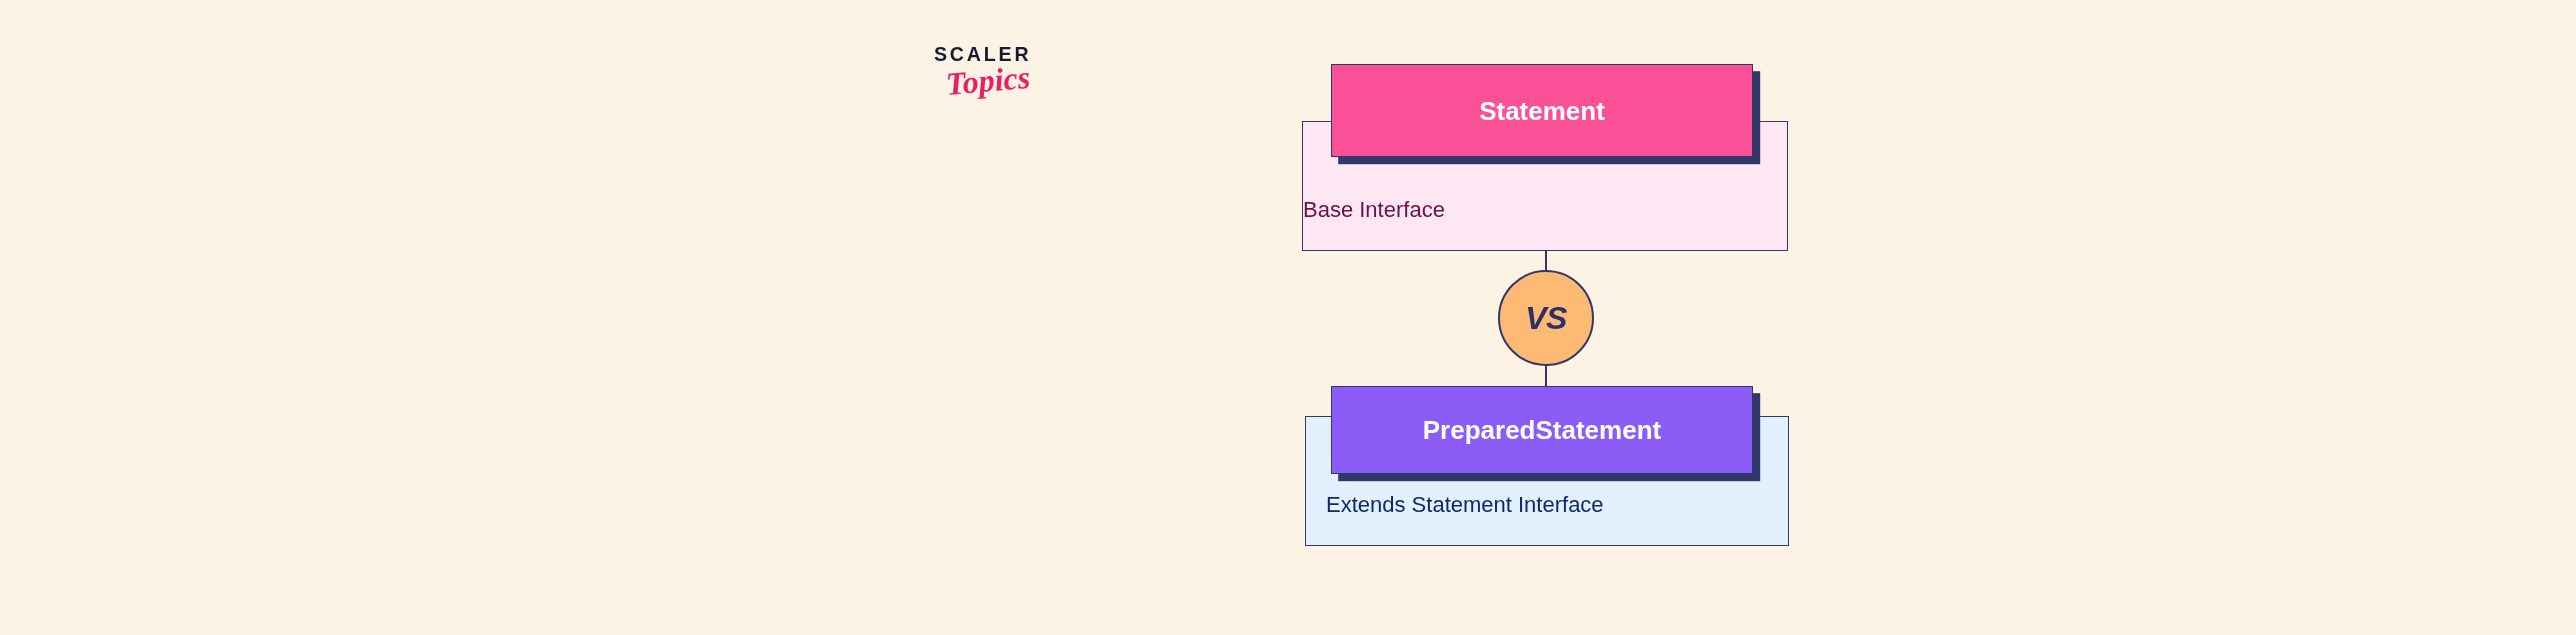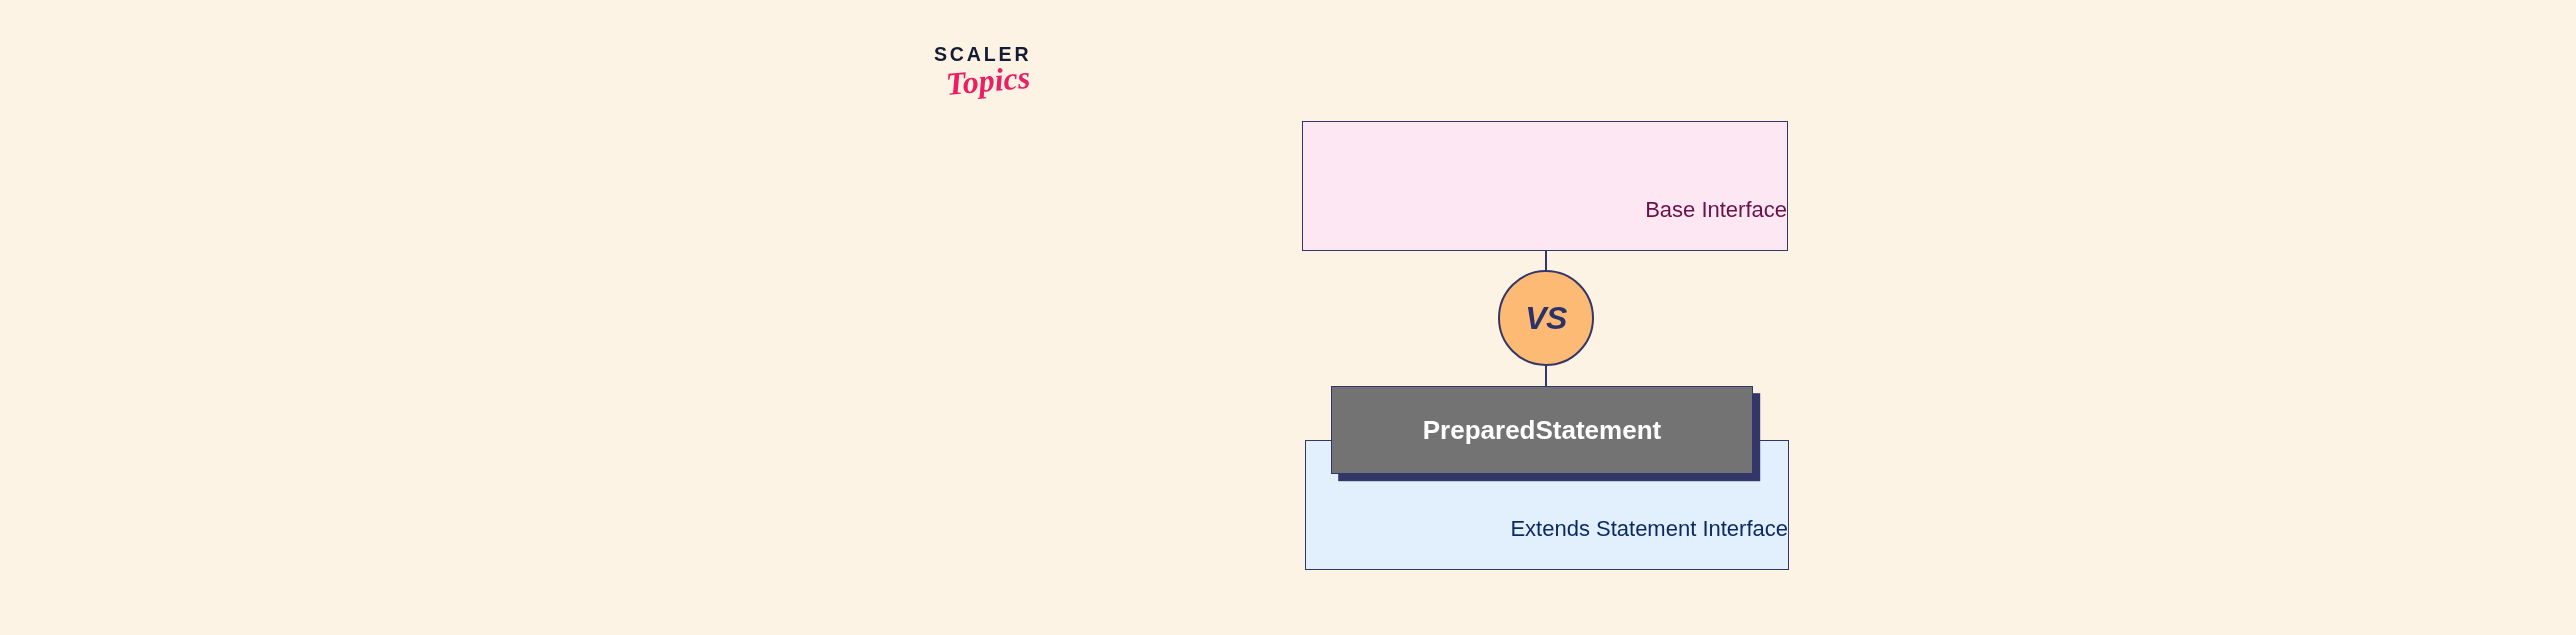--- a/index.html
+++ b/index.html
@@ -66,43 +66,44 @@
   .sub-card {
     position: absolute;
     box-sizing: border-box;
     border: 1.5px solid #333668;
     display: flex;
     align-items: flex-end;
     justify-content: center;
   }
   .sub-card .sub-label {
     width: 100%;
-    text-align: right;
+    text-align: left;
     font-size: 22px;
     font-weight: 400;
     line-height: 1;
     padding-bottom: 29px;
     white-space: nowrap;
   }
 
   .sub-card.top {
     left: 1302px;
     top: 121px;
     width: 486px;
     height: 130px;
     background: #fce7f3;
   }
   .sub-card.top .sub-label { color: #6b1048; }
 
   .sub-card.bottom {
     left: 1305px;
-    top: 440px;
+    top: 416px;
     width: 484px;
     height: 130px;
     background: #e2f0fd;
+    padding-left: 20px;
   }
   .sub-card.bottom .sub-label { color: #0c2a66; }
 
   .head-card {
     position: absolute;
     box-sizing: border-box;
     border: 1.5px solid #333668;
     display: flex;
     align-items: center;
     justify-content: center;
@@ -123,21 +124,21 @@
     height: 93px;
     background: #fa5098;
   }
   .head-card.statement .head-label { font-size: 26px; }
 
   .head-card.prepared {
     left: 1331px;
     top: 386px;
     width: 422px;
     height: 88px;
-    background: #737373;
+    background: #8b5cf6;
   }
   .head-card.prepared .head-label { font-size: 26px; }
 
   
   .connector {
     position: absolute;
     left: 1545px;
     width: 2.1px;
     background: #333668;
   }
@@ -176,20 +177,23 @@
   <div class="logo">
     <div class="logo-scaler">SCALER</div>
     <div class="logo-topics">Topics</div>
   </div>
 
   <div class="diagram">
 
     <div class="sub-card top">
       <div class="sub-label">Base Interface</div>
     </div>
+    <div class="head-card statement">
+      <div class="head-label">Statement</div>
+    </div>
 
     <div class="connector upper"></div>
     <div class="vs-circle">
       <div class="vs-label">VS</div>
     </div>
     <div class="connector lower"></div>
 
     <div class="sub-card bottom">
       <div class="sub-label">Extends Statement Interface</div>
     </div>

